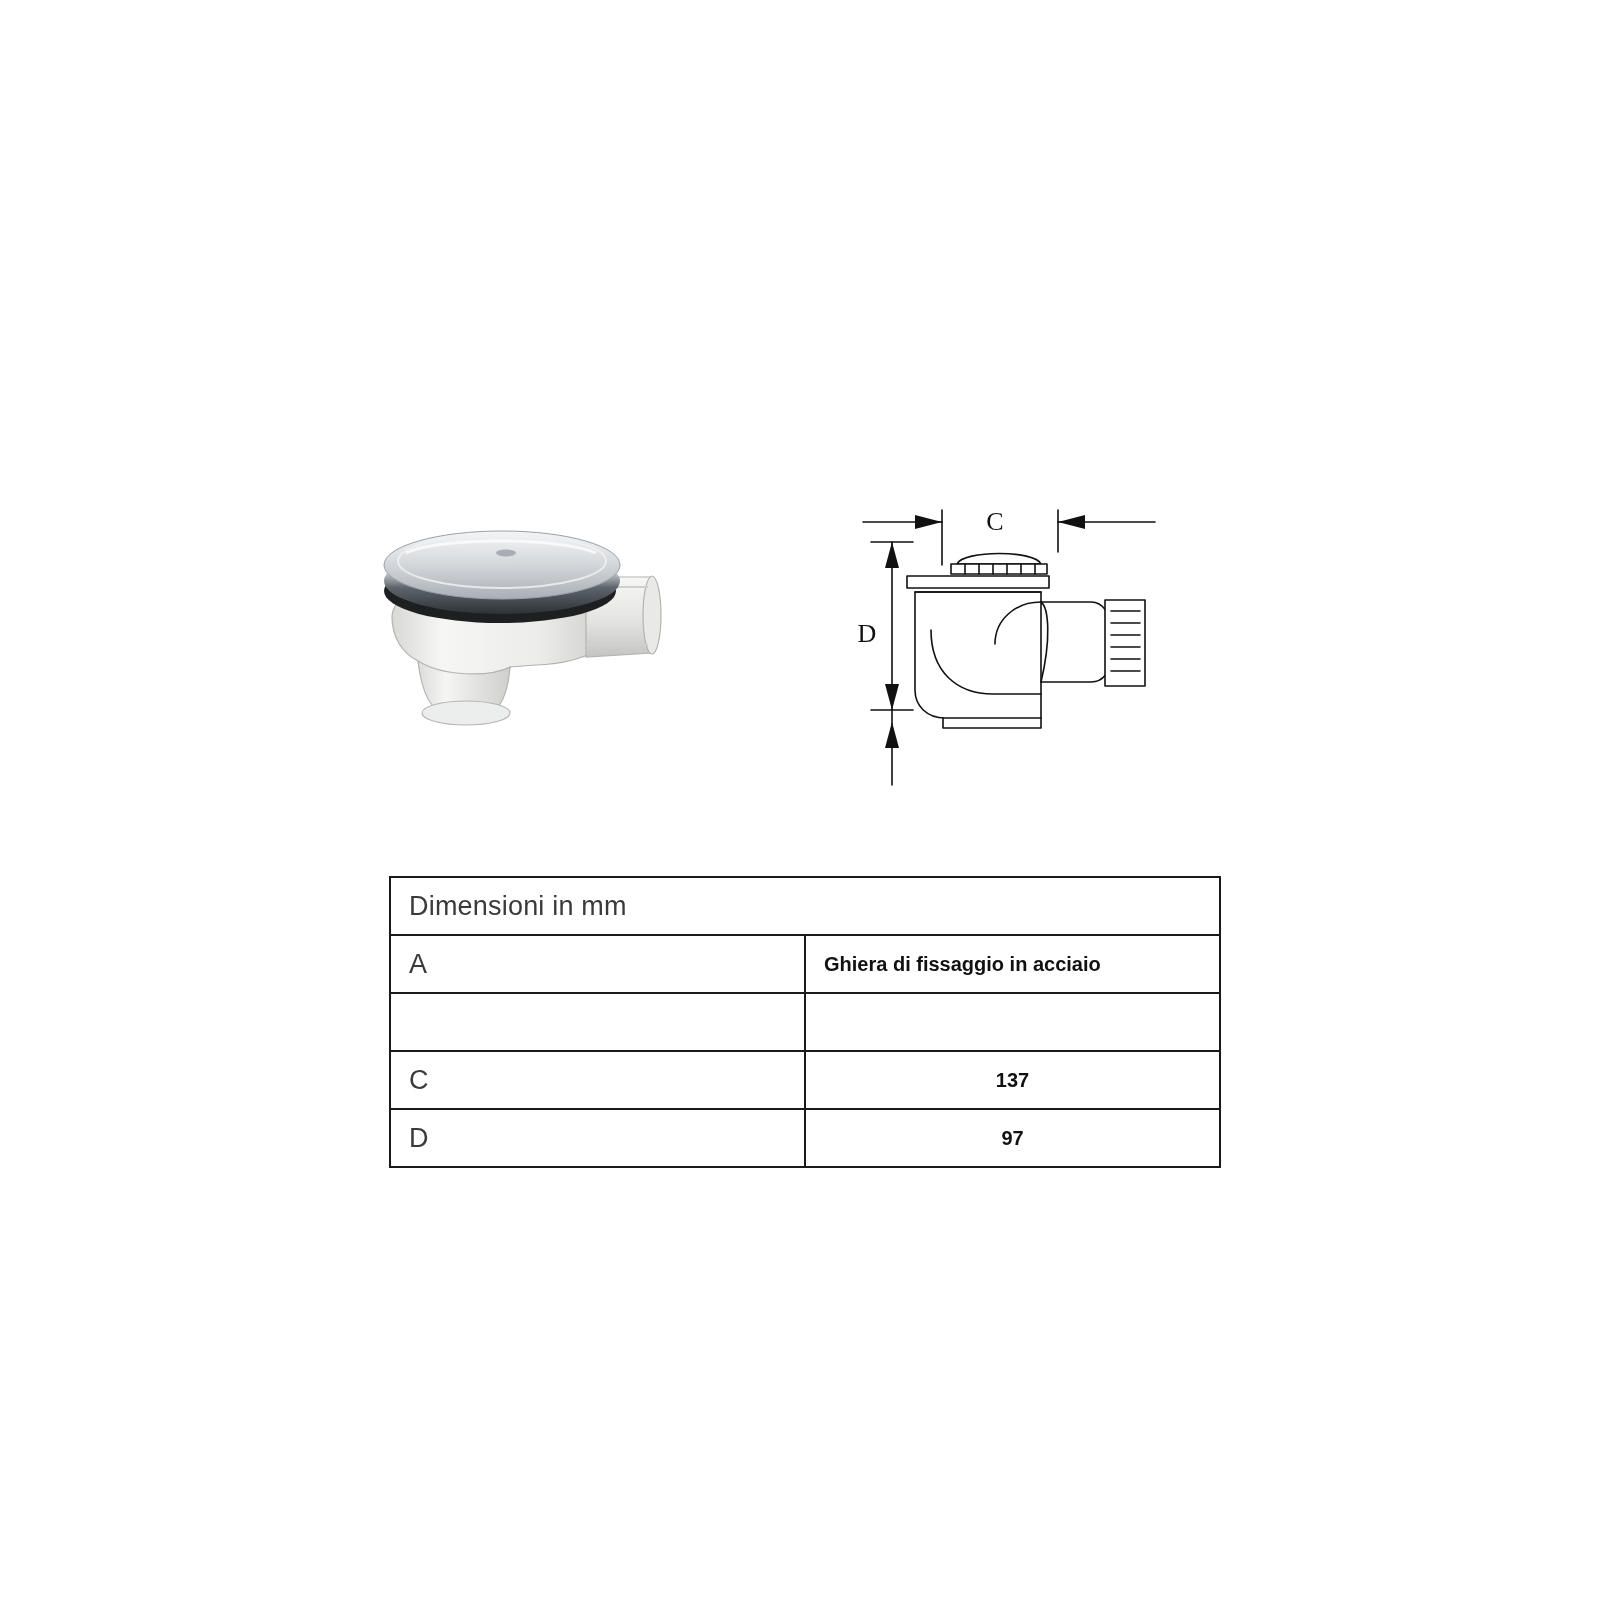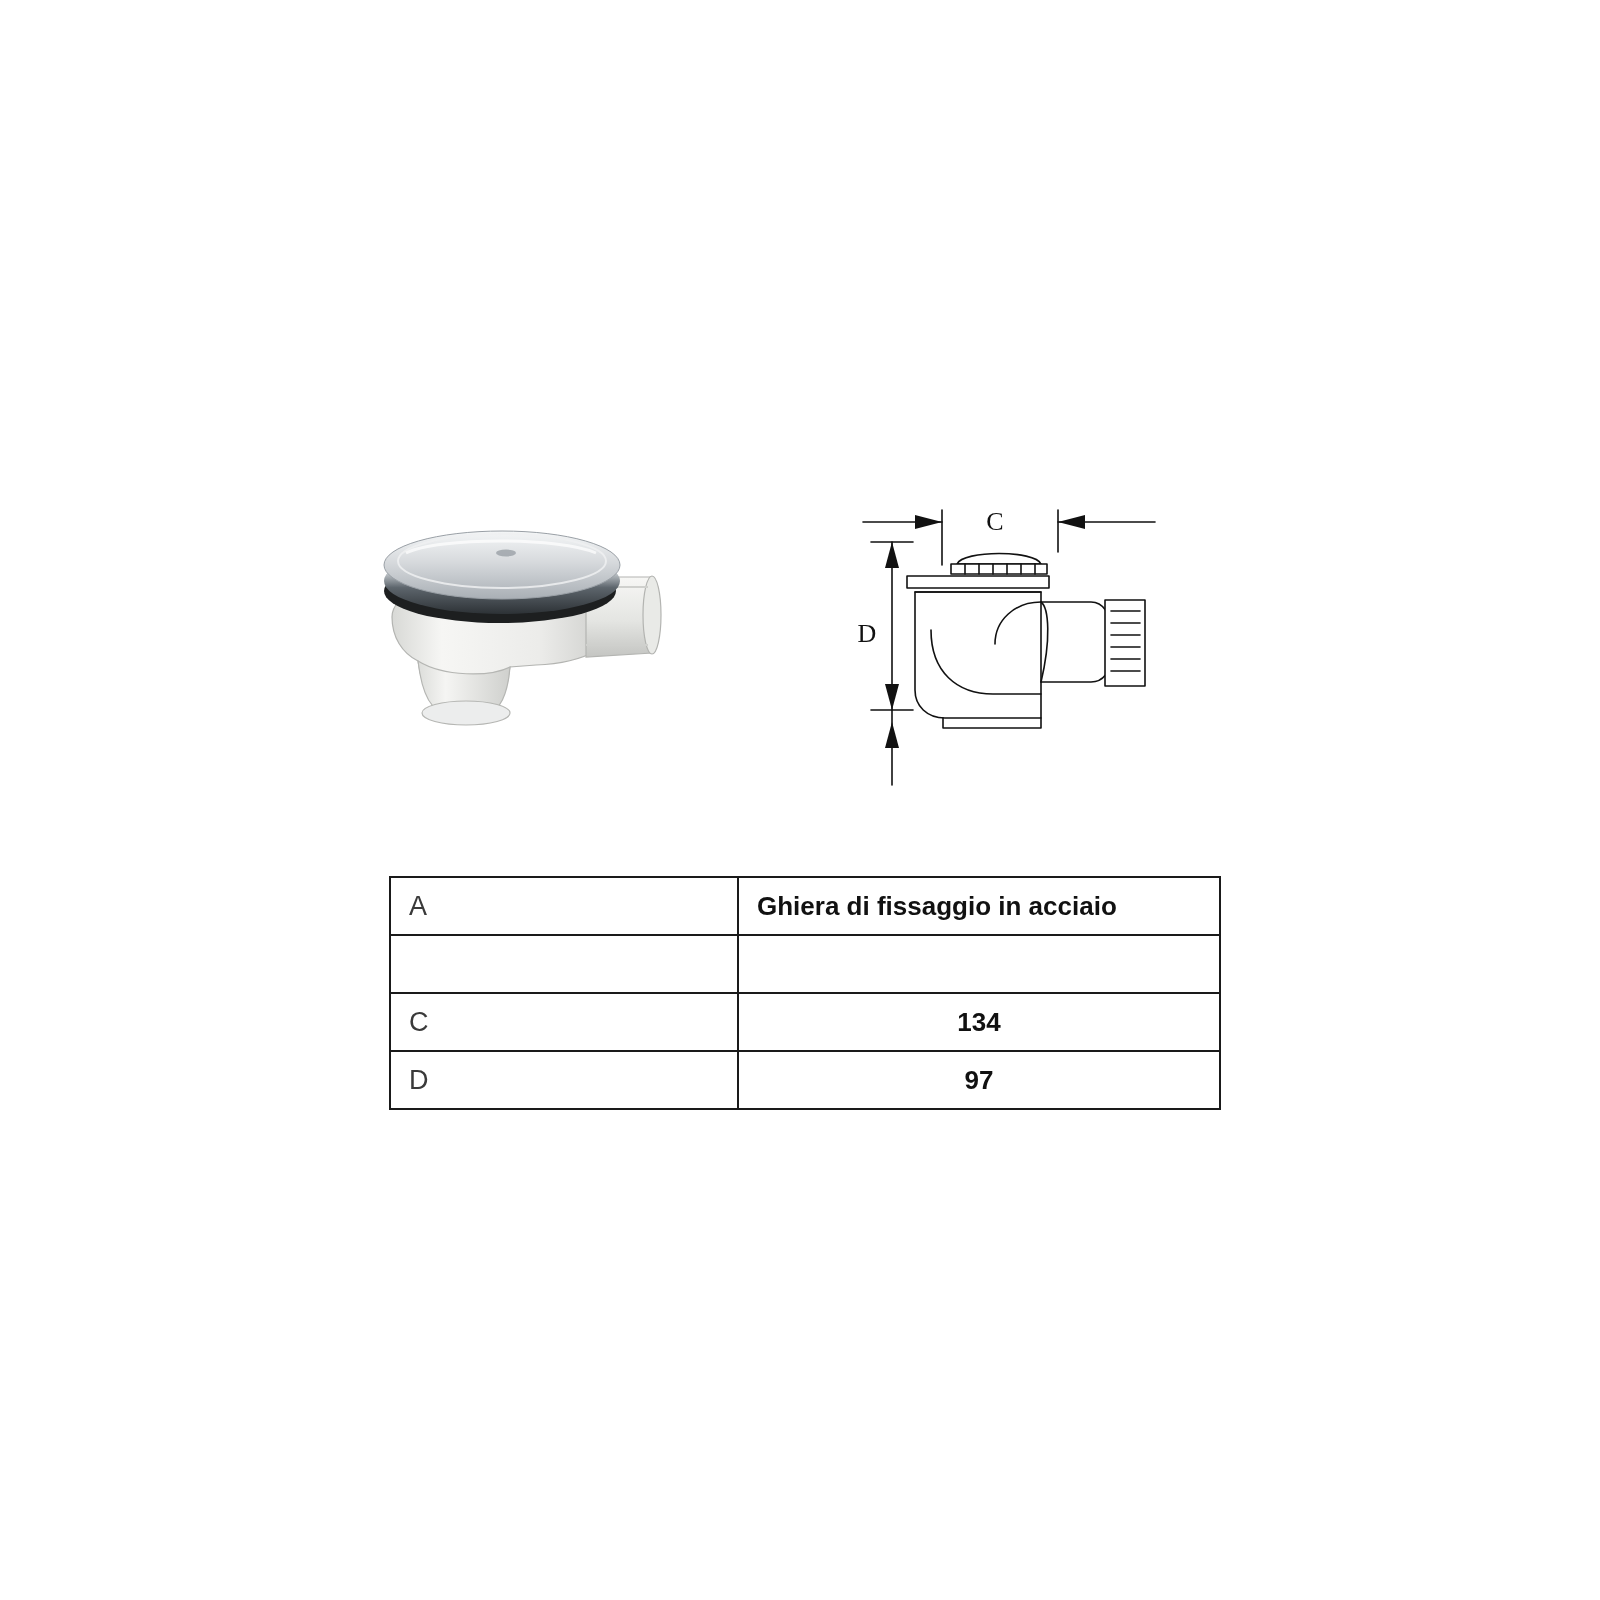--- a/index.html
+++ b/index.html
@@ -59,21 +59,21 @@
     color: #3a3a3a;
     font-weight: 400;
     letter-spacing: .2px;
   }
   .cell-key {
     font-size: 27px;
     color: #3a3a3a;
     font-weight: 400;
   }
   .cell-value {
-    font-size: 26px;
+    font-size: 20px;
     color: #111111;
     font-weight: bold;
     text-align: center;
   }
   .cell-value.left-strong {
     text-align: left;
     padding-left: 28px;
   }
   .cell-empty { height: 56px; }
 
@@ -196,30 +196,33 @@
       </g>
 
       <text x="150" y="50" font-size="26" fill="#111111" text-anchor="middle">C</text>
       <text x="22" y="162" font-size="26" fill="#111111" text-anchor="middle">D</text>
     </svg>
   </div>
 
   <table id="dimensions-table">
     <tbody>
       <tr>
+        <td class="cell-header" colspan="2">Dimensioni in mm</td>
+      </tr>
+      <tr>
         <td class="col-label cell-key">A</td>
         <td class="cell-value left-strong">Ghiera di fissaggio in acciaio</td>
       </tr>
       <tr>
         <td class="col-label cell-key cell-empty"></td>
         <td class="cell-value cell-empty"></td>
       </tr>
       <tr>
         <td class="col-label cell-key">C</td>
-        <td class="cell-value">134</td>
+        <td class="cell-value">137</td>
       </tr>
       <tr>
         <td class="col-label cell-key">D</td>
         <td class="cell-value">97</td>
       </tr>
     </tbody>
   </table>
 
 </div>
 

